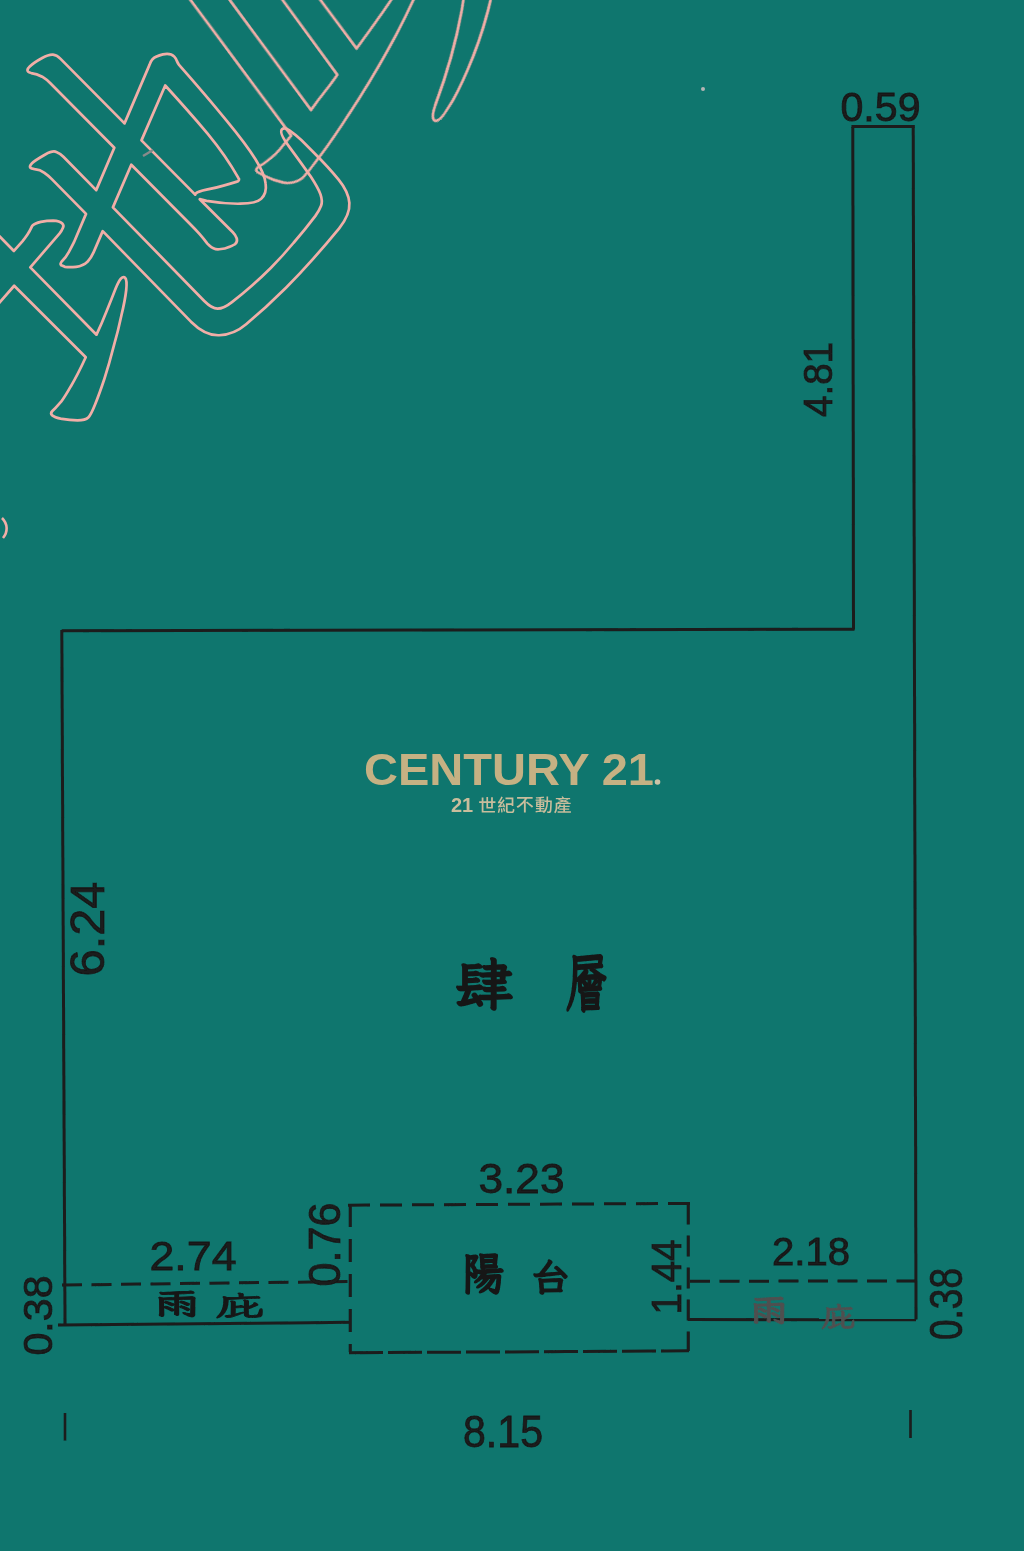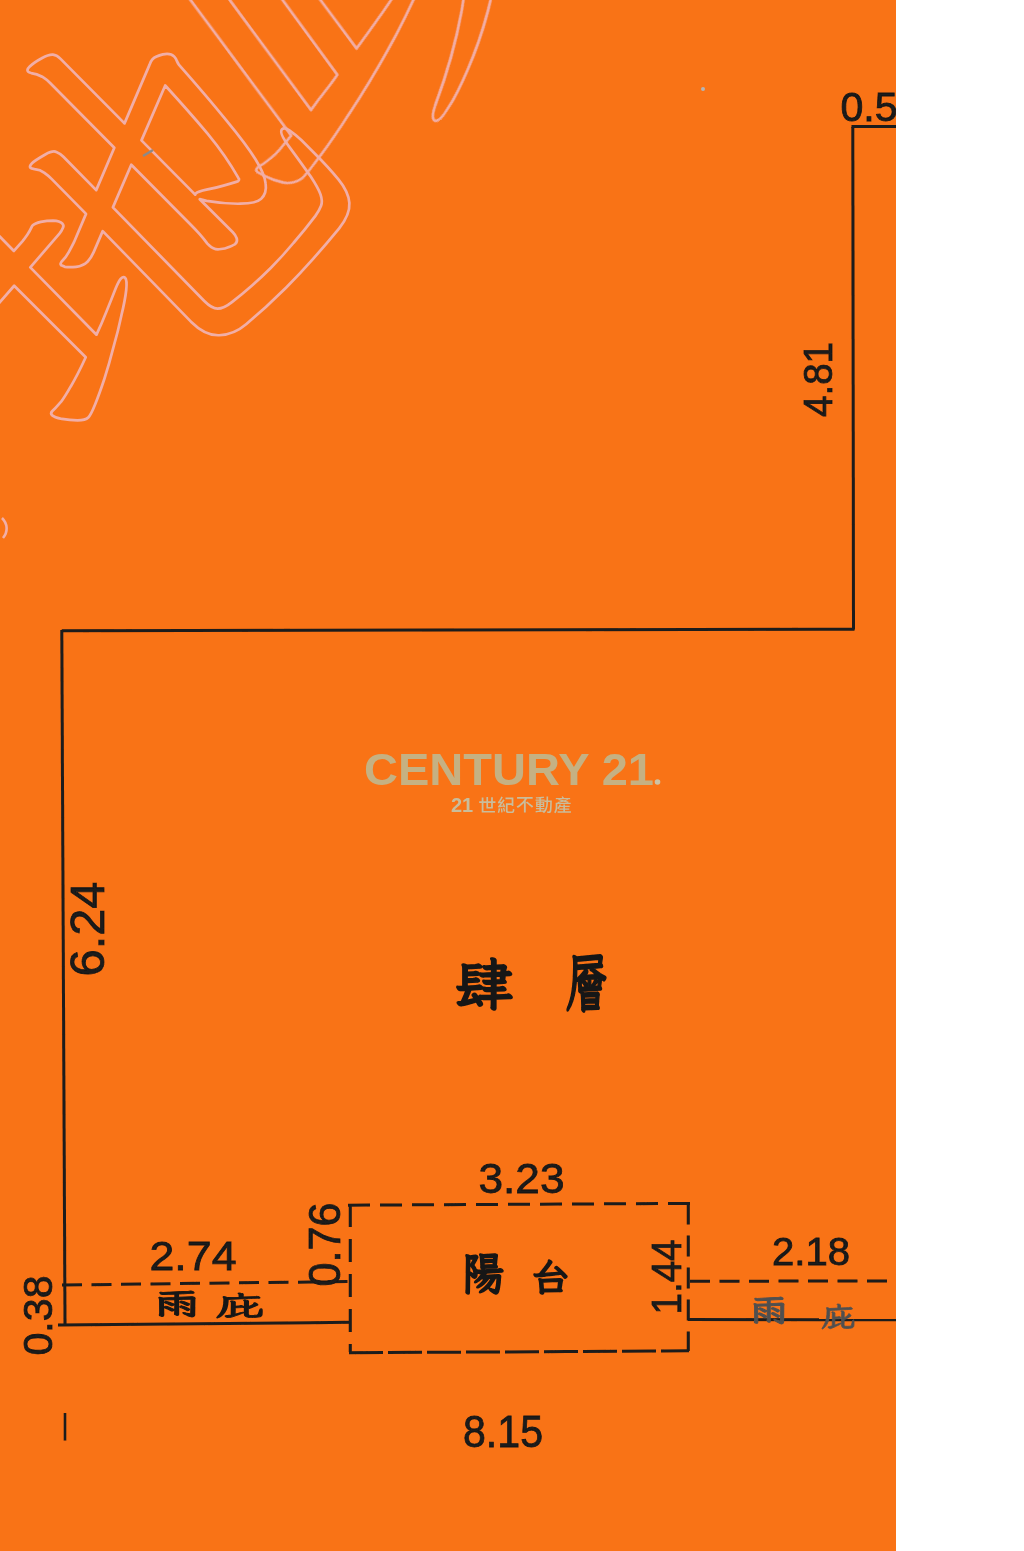--- a/index.html
+++ b/index.html
@@ -1,14 +1,14 @@
 <!DOCTYPE html>
 <html><head><meta charset="utf-8"><style>
 html,body{margin:0;padding:0;background:#ffffff;}
-#page{position:relative;width:896px;height:1551px;background:#f97316;overflow:hidden;}
+#page{position:relative;width:1024px;height:1551px;background:#0f766e;overflow:hidden;}
 text{font-family:"Liberation Sans",sans-serif;}
 </style></head><body>
 <div id="page">
 <svg width="1024" height="1551" viewBox="0 0 1024 1551" xmlns="http://www.w3.org/2000/svg">
 <defs>
         <filter id="soft" x="-5%" y="-5%" width="110%" height="110%">
           <feGaussianBlur stdDeviation="0.4"></feGaussianBlur>
         </filter>
         <filter id="wsoft" x="-5%" y="-5%" width="110%" height="110%">
           <feGaussianBlur stdDeviation="0.55"></feGaussianBlur>

